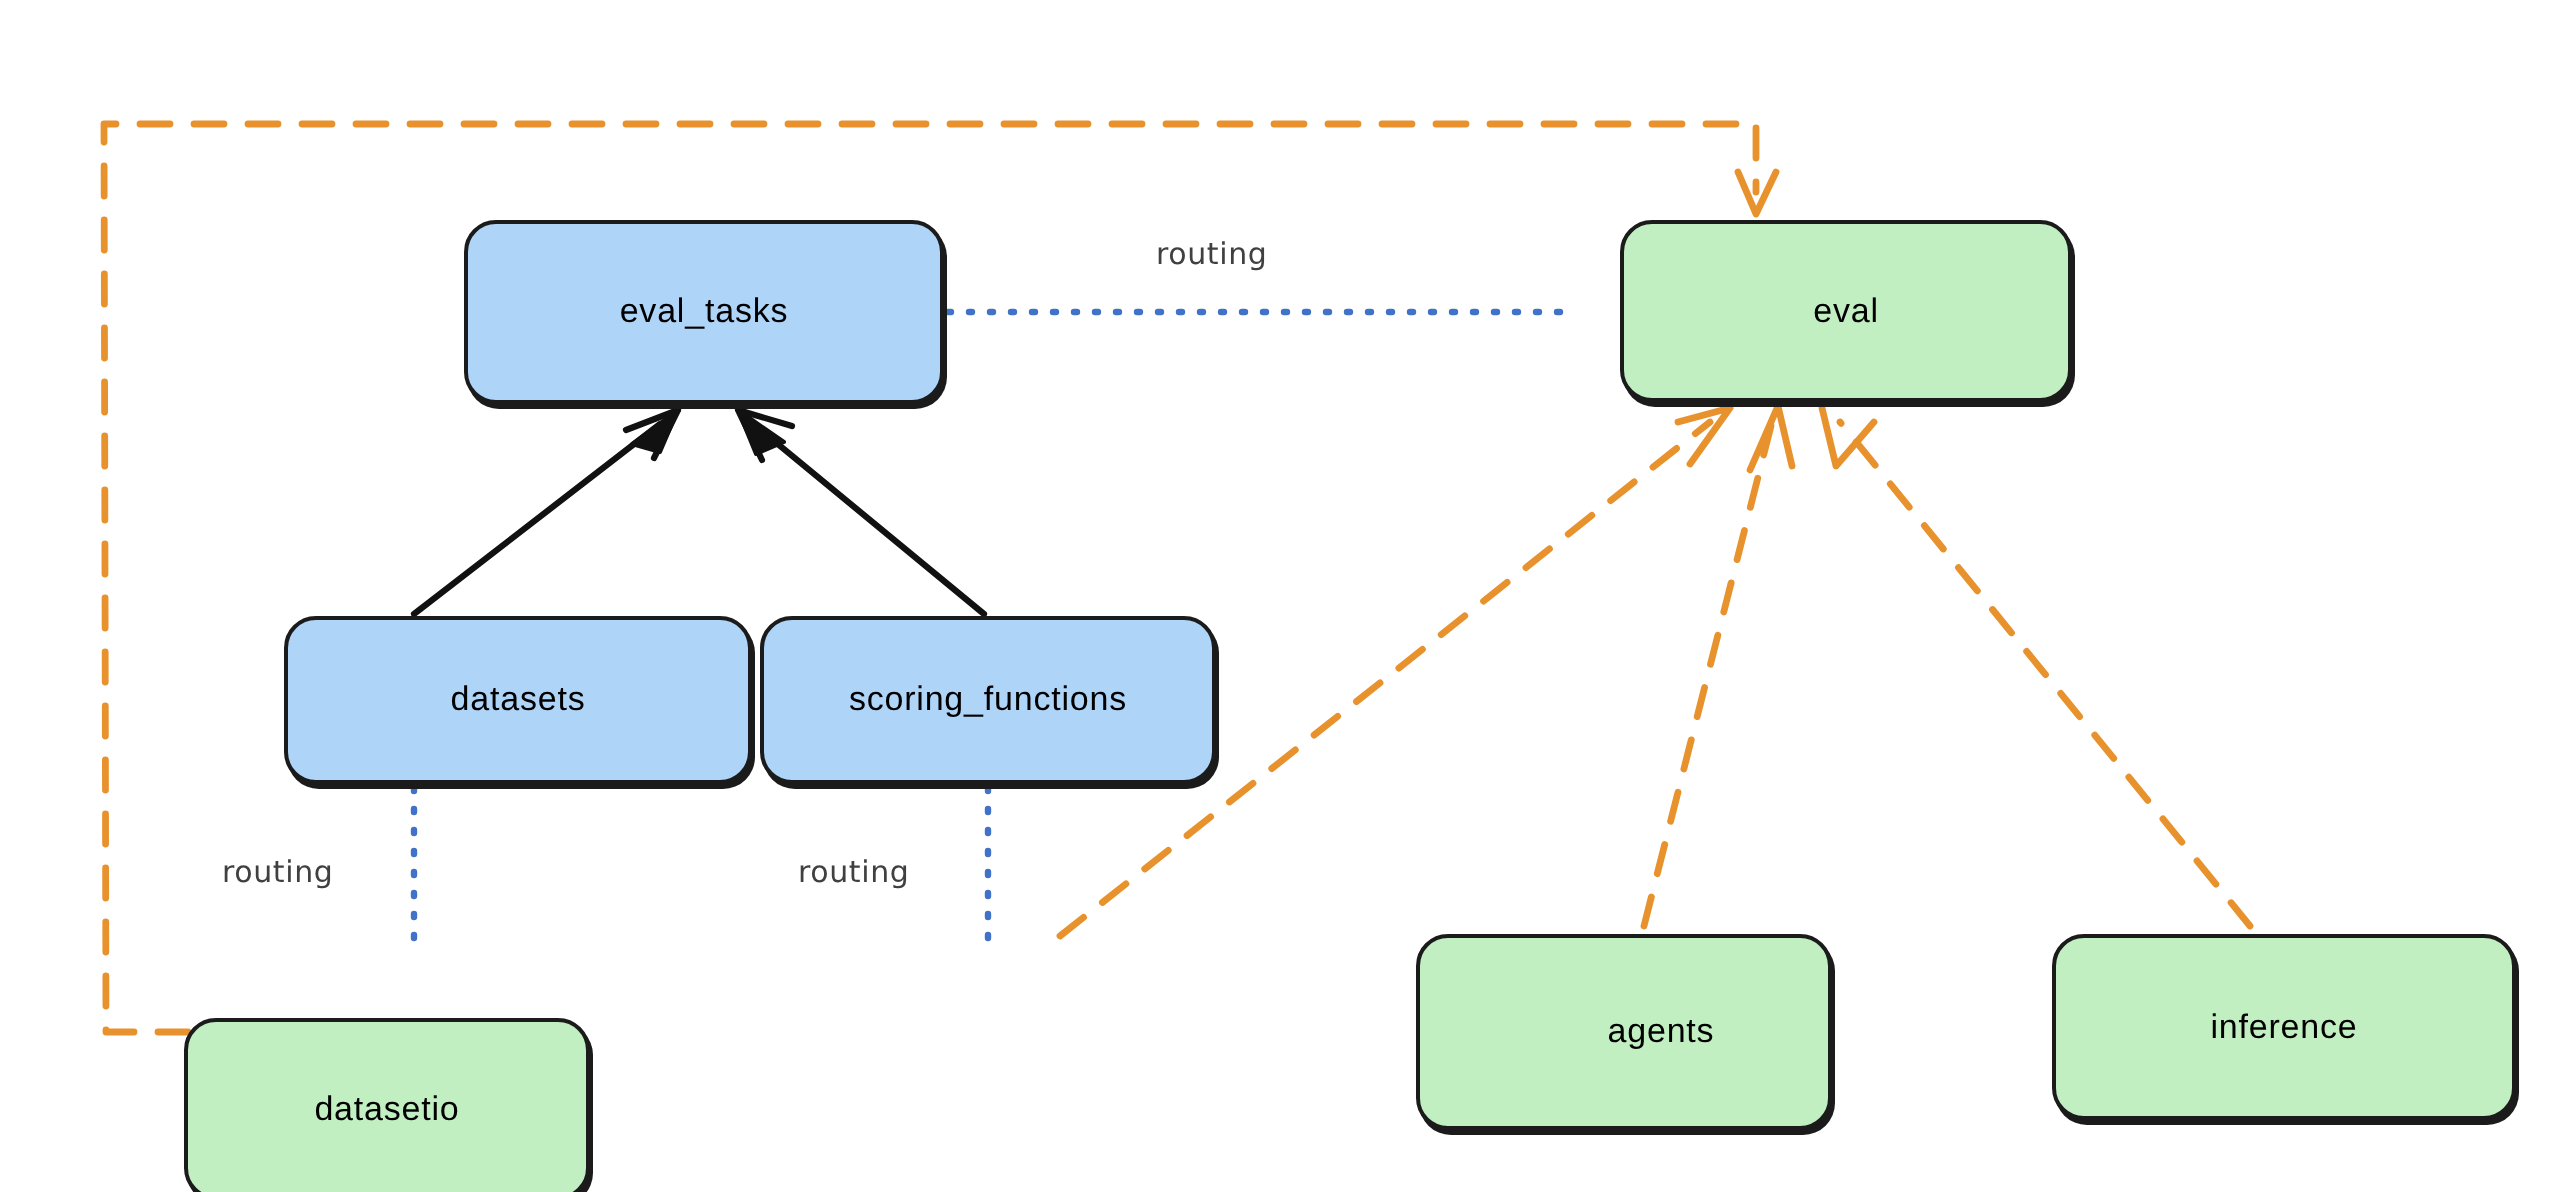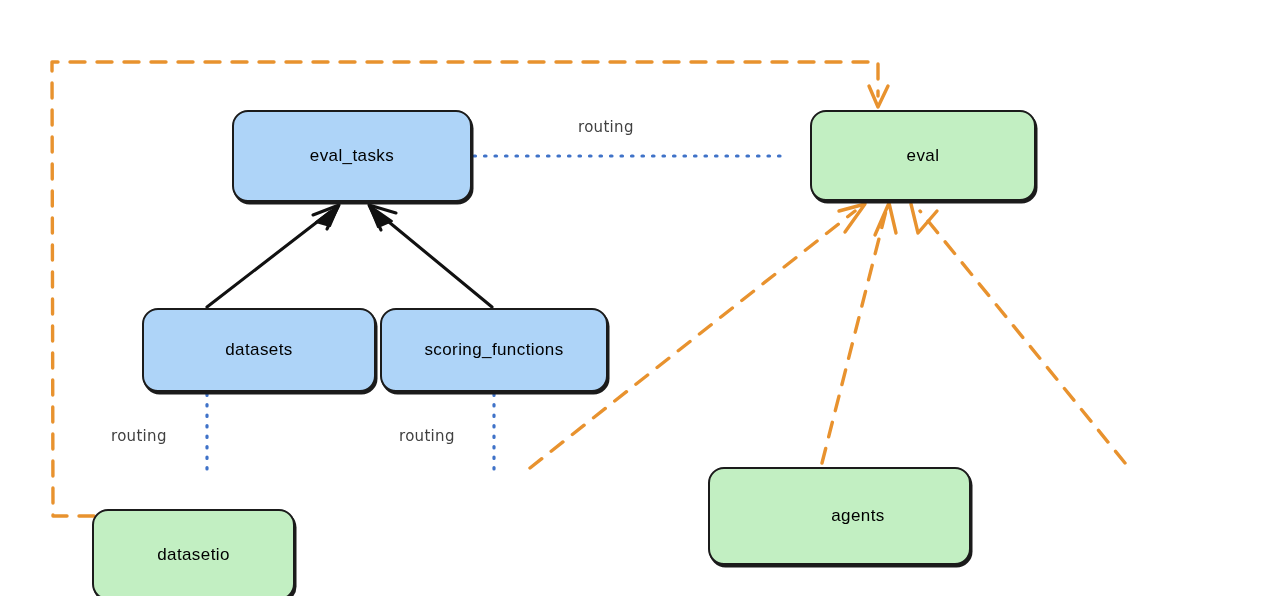--- a/index.html
+++ b/index.html
@@ -123,24 +123,27 @@
 
   <div class="node blue" style="left:380px; top:308px; width:228px; height:84px;">
     <span class="node-label">scoring_functions</span>
   </div>
 
   <div class="node green" style="left:92px; top:477px; width:203px; height:91px;margin-top:32px;">
     <span class="node-label">datasetio</span>
   </div>
 
 
-  <div class="node green" style="left:708px; top:467px; width:263px; height:98px;padding-left:37px;">
+  <div class="node green" style="left:708px; top:467px; width:208px; height:98px;padding-left:37px;">
     <span class="node-label">agents</span>
   </div>
 
+  <div class="node green" style="left:1026px; top:467px; width:232px; height:93px;">
+    <span class="node-label">inference</span>
+  </div>
 
   <span class="edge-label" style="left:578px; top:118px;">routing</span>
 
   <span class="edge-label" style="left:111px; top:427px;">routing</span>
 
   <span class="edge-label" style="left:399px; top:427px;">routing</span>
 
 </div>
 
 </body></html>

